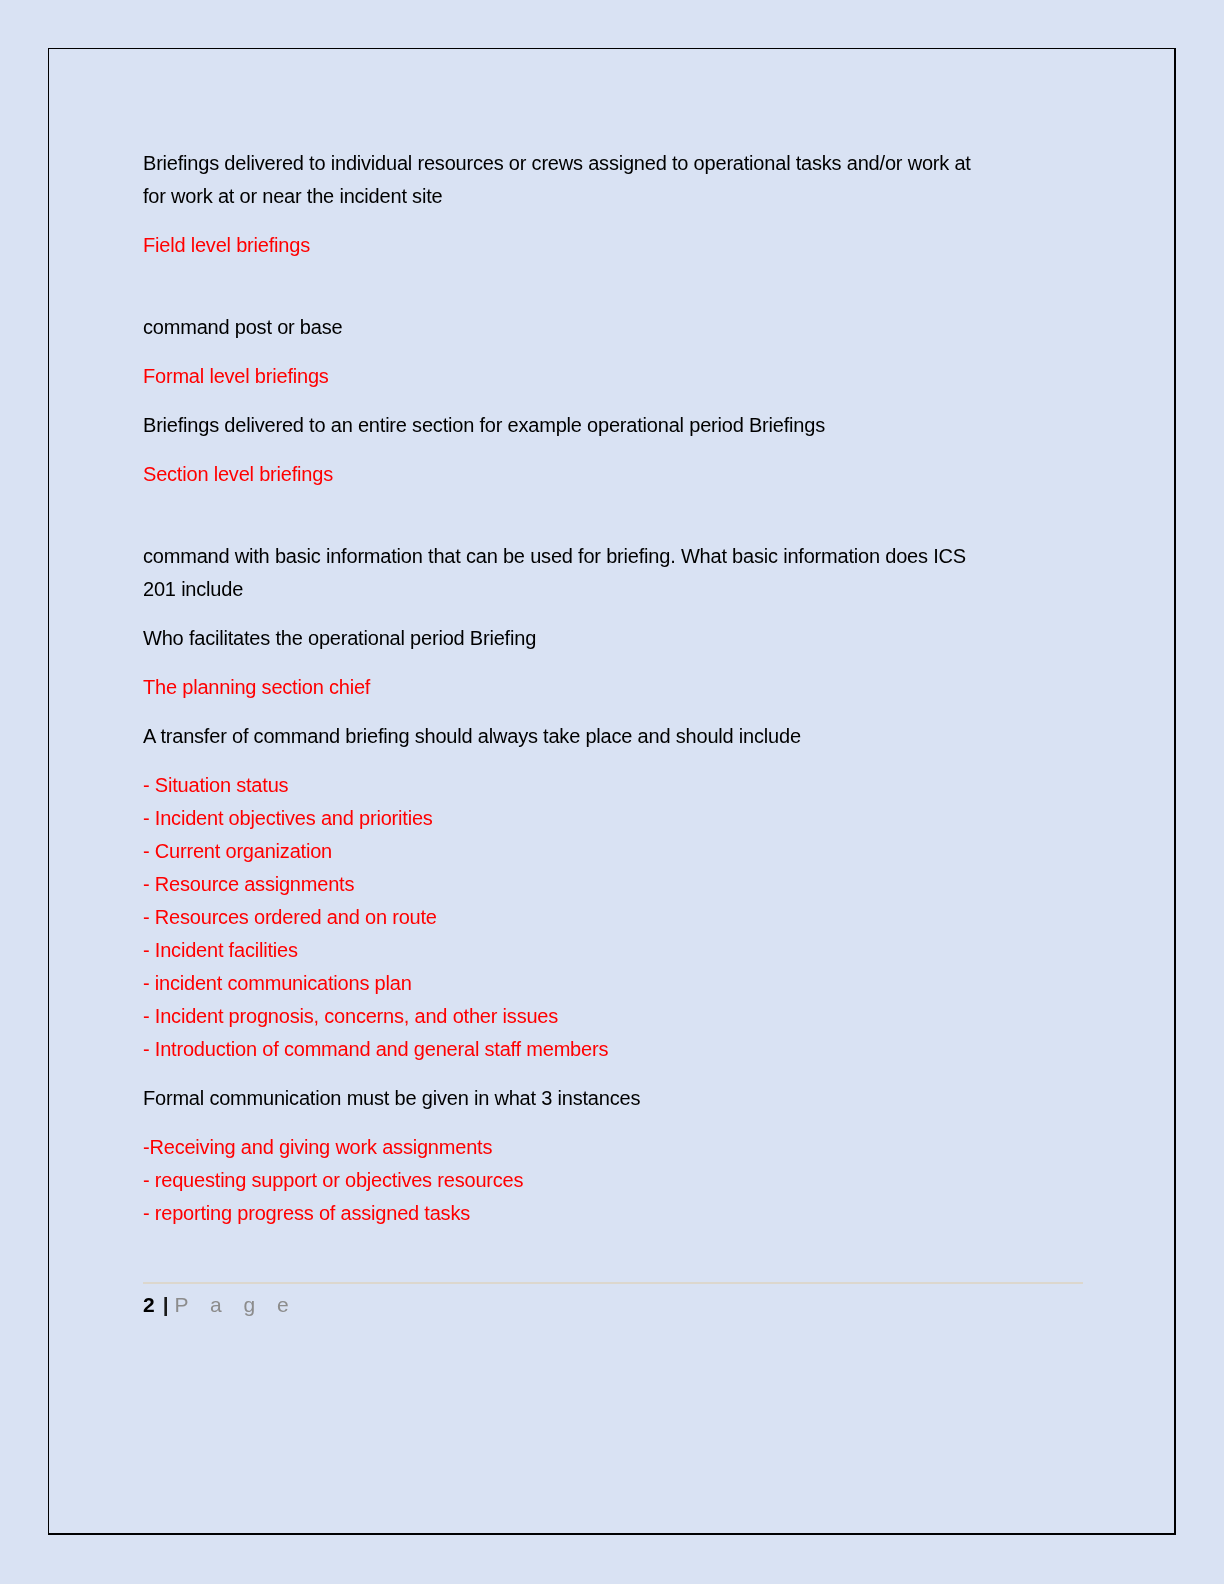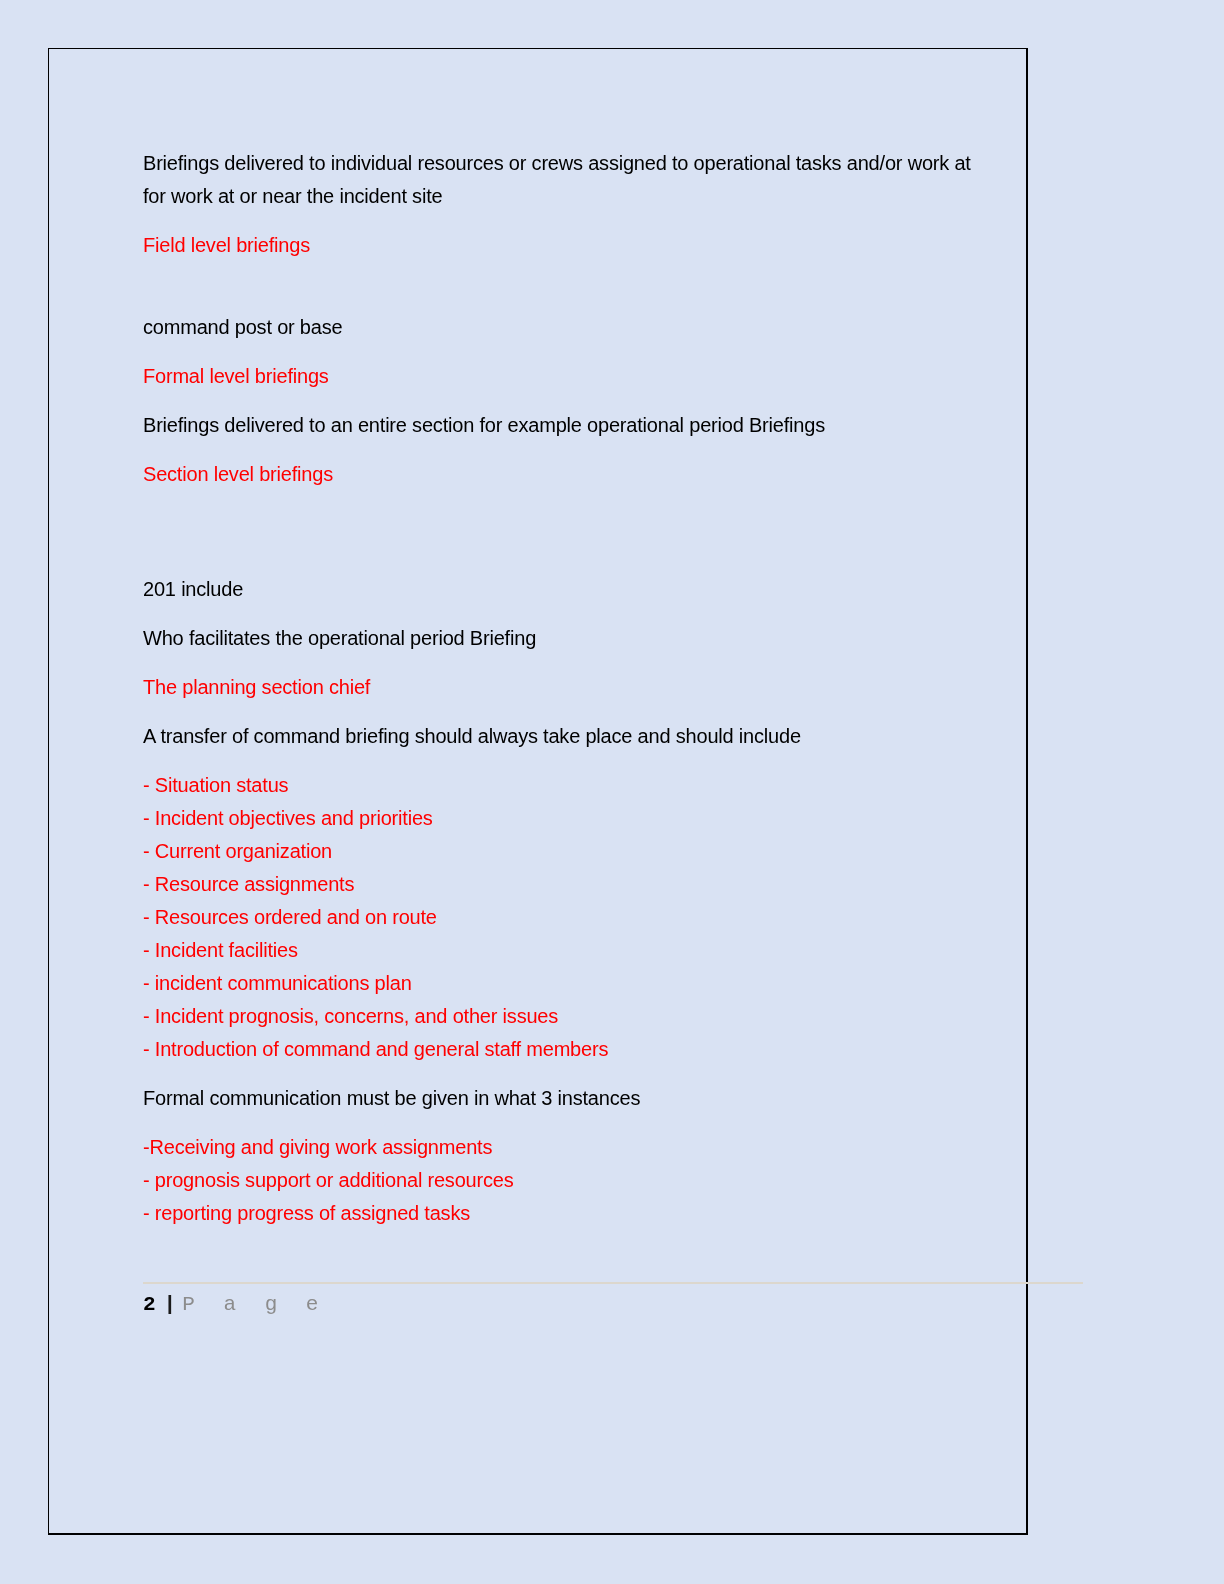--- a/index.html
+++ b/index.html
@@ -14,21 +14,21 @@
   html,body{width:1224px;height:1584px;}
   body{
     background:var(--bg);
     font-family:"Liberation Sans", sans-serif;
     position:relative;
     overflow:hidden;
   }
   .page-frame{
     position:absolute;
     left:48px; top:48px;
-    width:980px; height:1487px;
+    width:1128px; height:1487px;
     border-style:solid;
     border-color:var(--frame-border);
     border-width:1px 2px 2px 1px;
     background:var(--bg);
   }
   .doc-content{
     padding:98px 45px 0 94px;
   }
   .para{
     font-size:20px;
@@ -37,21 +37,20 @@
     margin:0 0 16px 0;
     white-space:normal;
   }
   .para.question{ color:var(--q-color); }
   .para.answer{ color:var(--a-color); }
   .doc-footer{
     margin:52px 0 0 94px;
     width:940px;
     border-top:2px solid var(--rule-color);
     padding-top:6px;
-    font-family:Liberation Mono, monospace;
   }
   .footer-line{
     font-size:21px;
     line-height:30px;
     color:var(--q-color);
   }
   .footer-page-number{ font-weight:bold; color:#000; }
   .footer-separator{ font-weight:bold; color:#1a1a1a; padding:0 6px 0 8px; }
   .footer-label{
     color:var(--footer-gray);
@@ -63,26 +62,26 @@
 
 <div class="page-frame">
   <div class="doc-content">
 
   <p class="para question"><span>Briefings delivered to individual resources or crews assigned to operational tasks and/or work at</span><br><span>for work at or near the incident site</span></p>
       <p class="para answer"><span>Field level briefings</span></p>
       <p class="para question"><br><span>command post or base</span></p>
       <p class="para answer"><span>Formal level briefings</span></p>
       <p class="para question"><span>Briefings delivered to an entire section for example operational period Briefings</span></p>
       <p class="para answer"><span>Section level briefings</span></p>
-      <p class="para question"><br><br><span>201 include</span></p>
+      <p class="para question"><br><span>command with basic information that can be used for briefing. What basic information does ICS</span><br><span>201 include</span></p>
       <p class="para question"><span>Who facilitates the operational period Briefing</span></p>
       <p class="para answer"><span>The planning section chief</span></p>
       <p class="para question"><span>A transfer of command briefing should always take place and should include</span></p>
       <p class="para answer"><span>- Situation status</span><br><span>- Incident objectives and priorities</span><br><span>- Current organization</span><br><span>- Resource assignments</span><br><span>- Resources ordered and on route</span><br><span>- Incident facilities</span><br><span>- incident communications plan</span><br><span>- Incident prognosis, concerns, and other issues</span><br><span>- Introduction of command and general staff members</span></p>
       <p class="para question"><span>Formal communication must be given in what 3 instances</span></p>
-      <p class="para answer"><span>-Receiving and giving work assignments</span><br><span>- prognosis support or additional resources</span><br><span>- reporting progress of assigned tasks</span></p>
+      <p class="para answer"><span>-Receiving and giving work assignments</span><br><span>- requesting support or objectives resources</span><br><span>- reporting progress of assigned tasks</span></p>
     </div>
   <div class="doc-footer">
     <div class="footer-line">
       <span class="footer-page-number">2</span><span class="footer-separator">|</span><span class="footer-label">P a g e</span>
     </div>
   </div>
 </div>
 
 </body></html>

